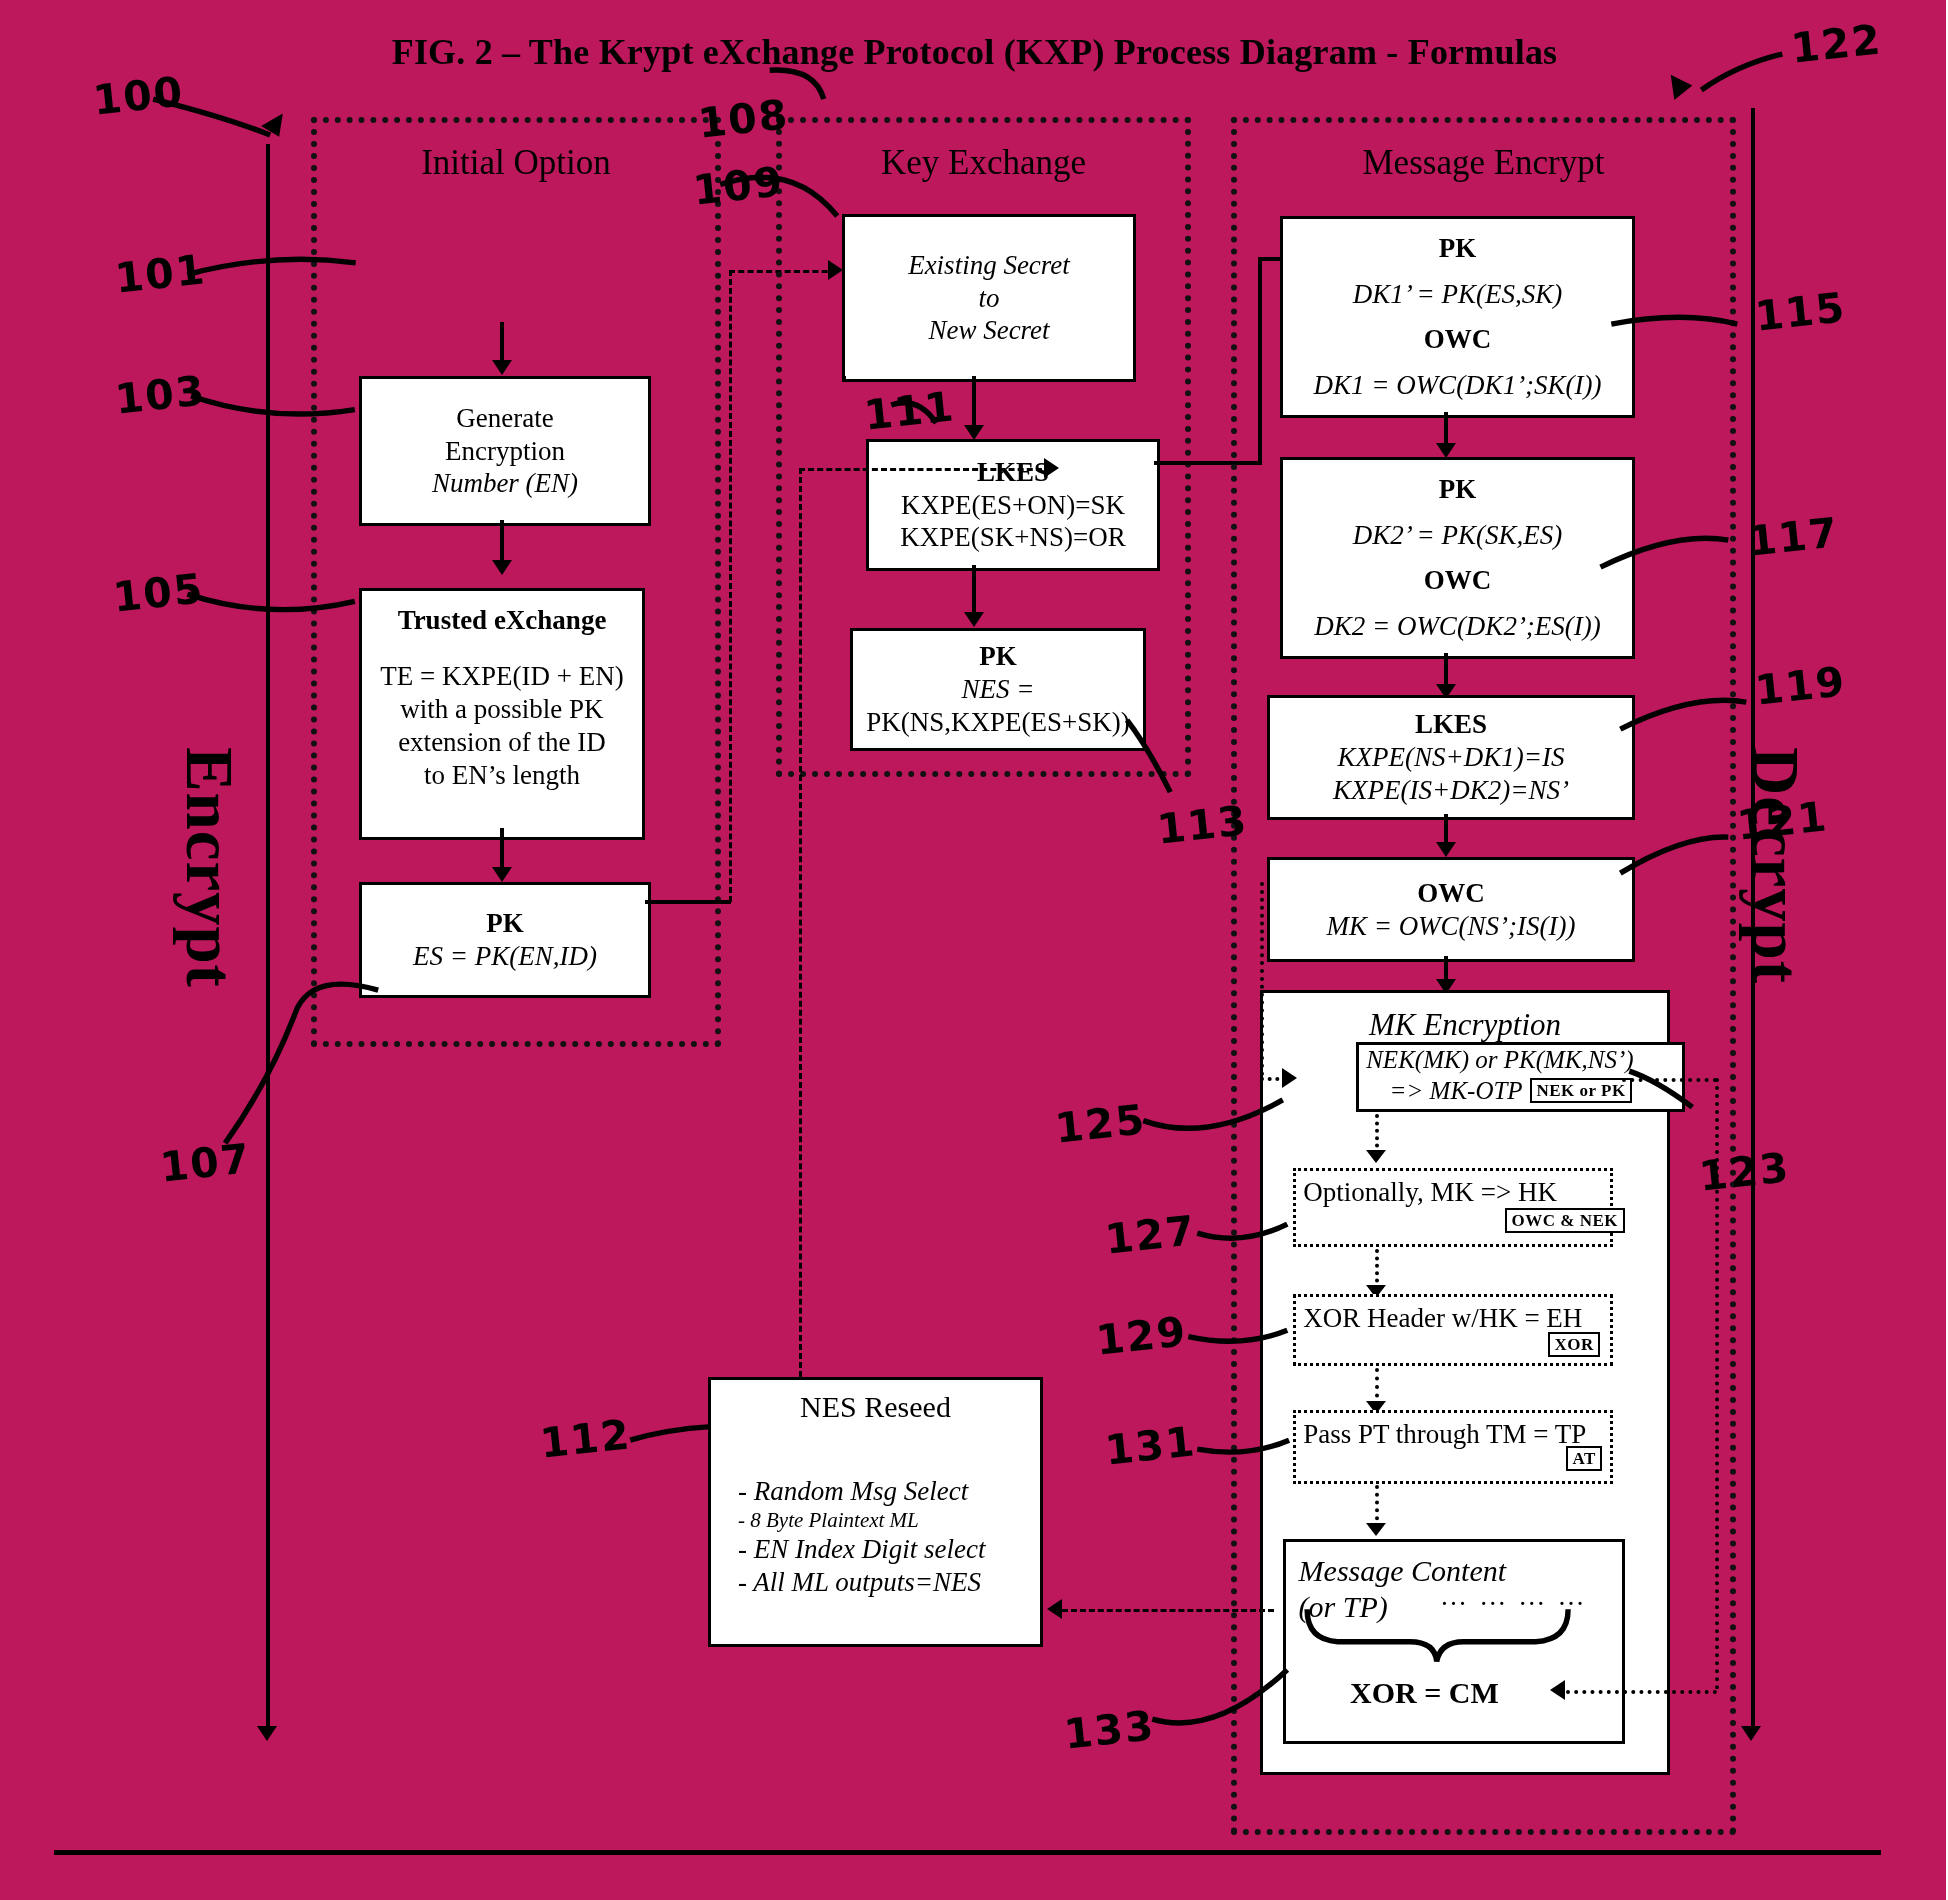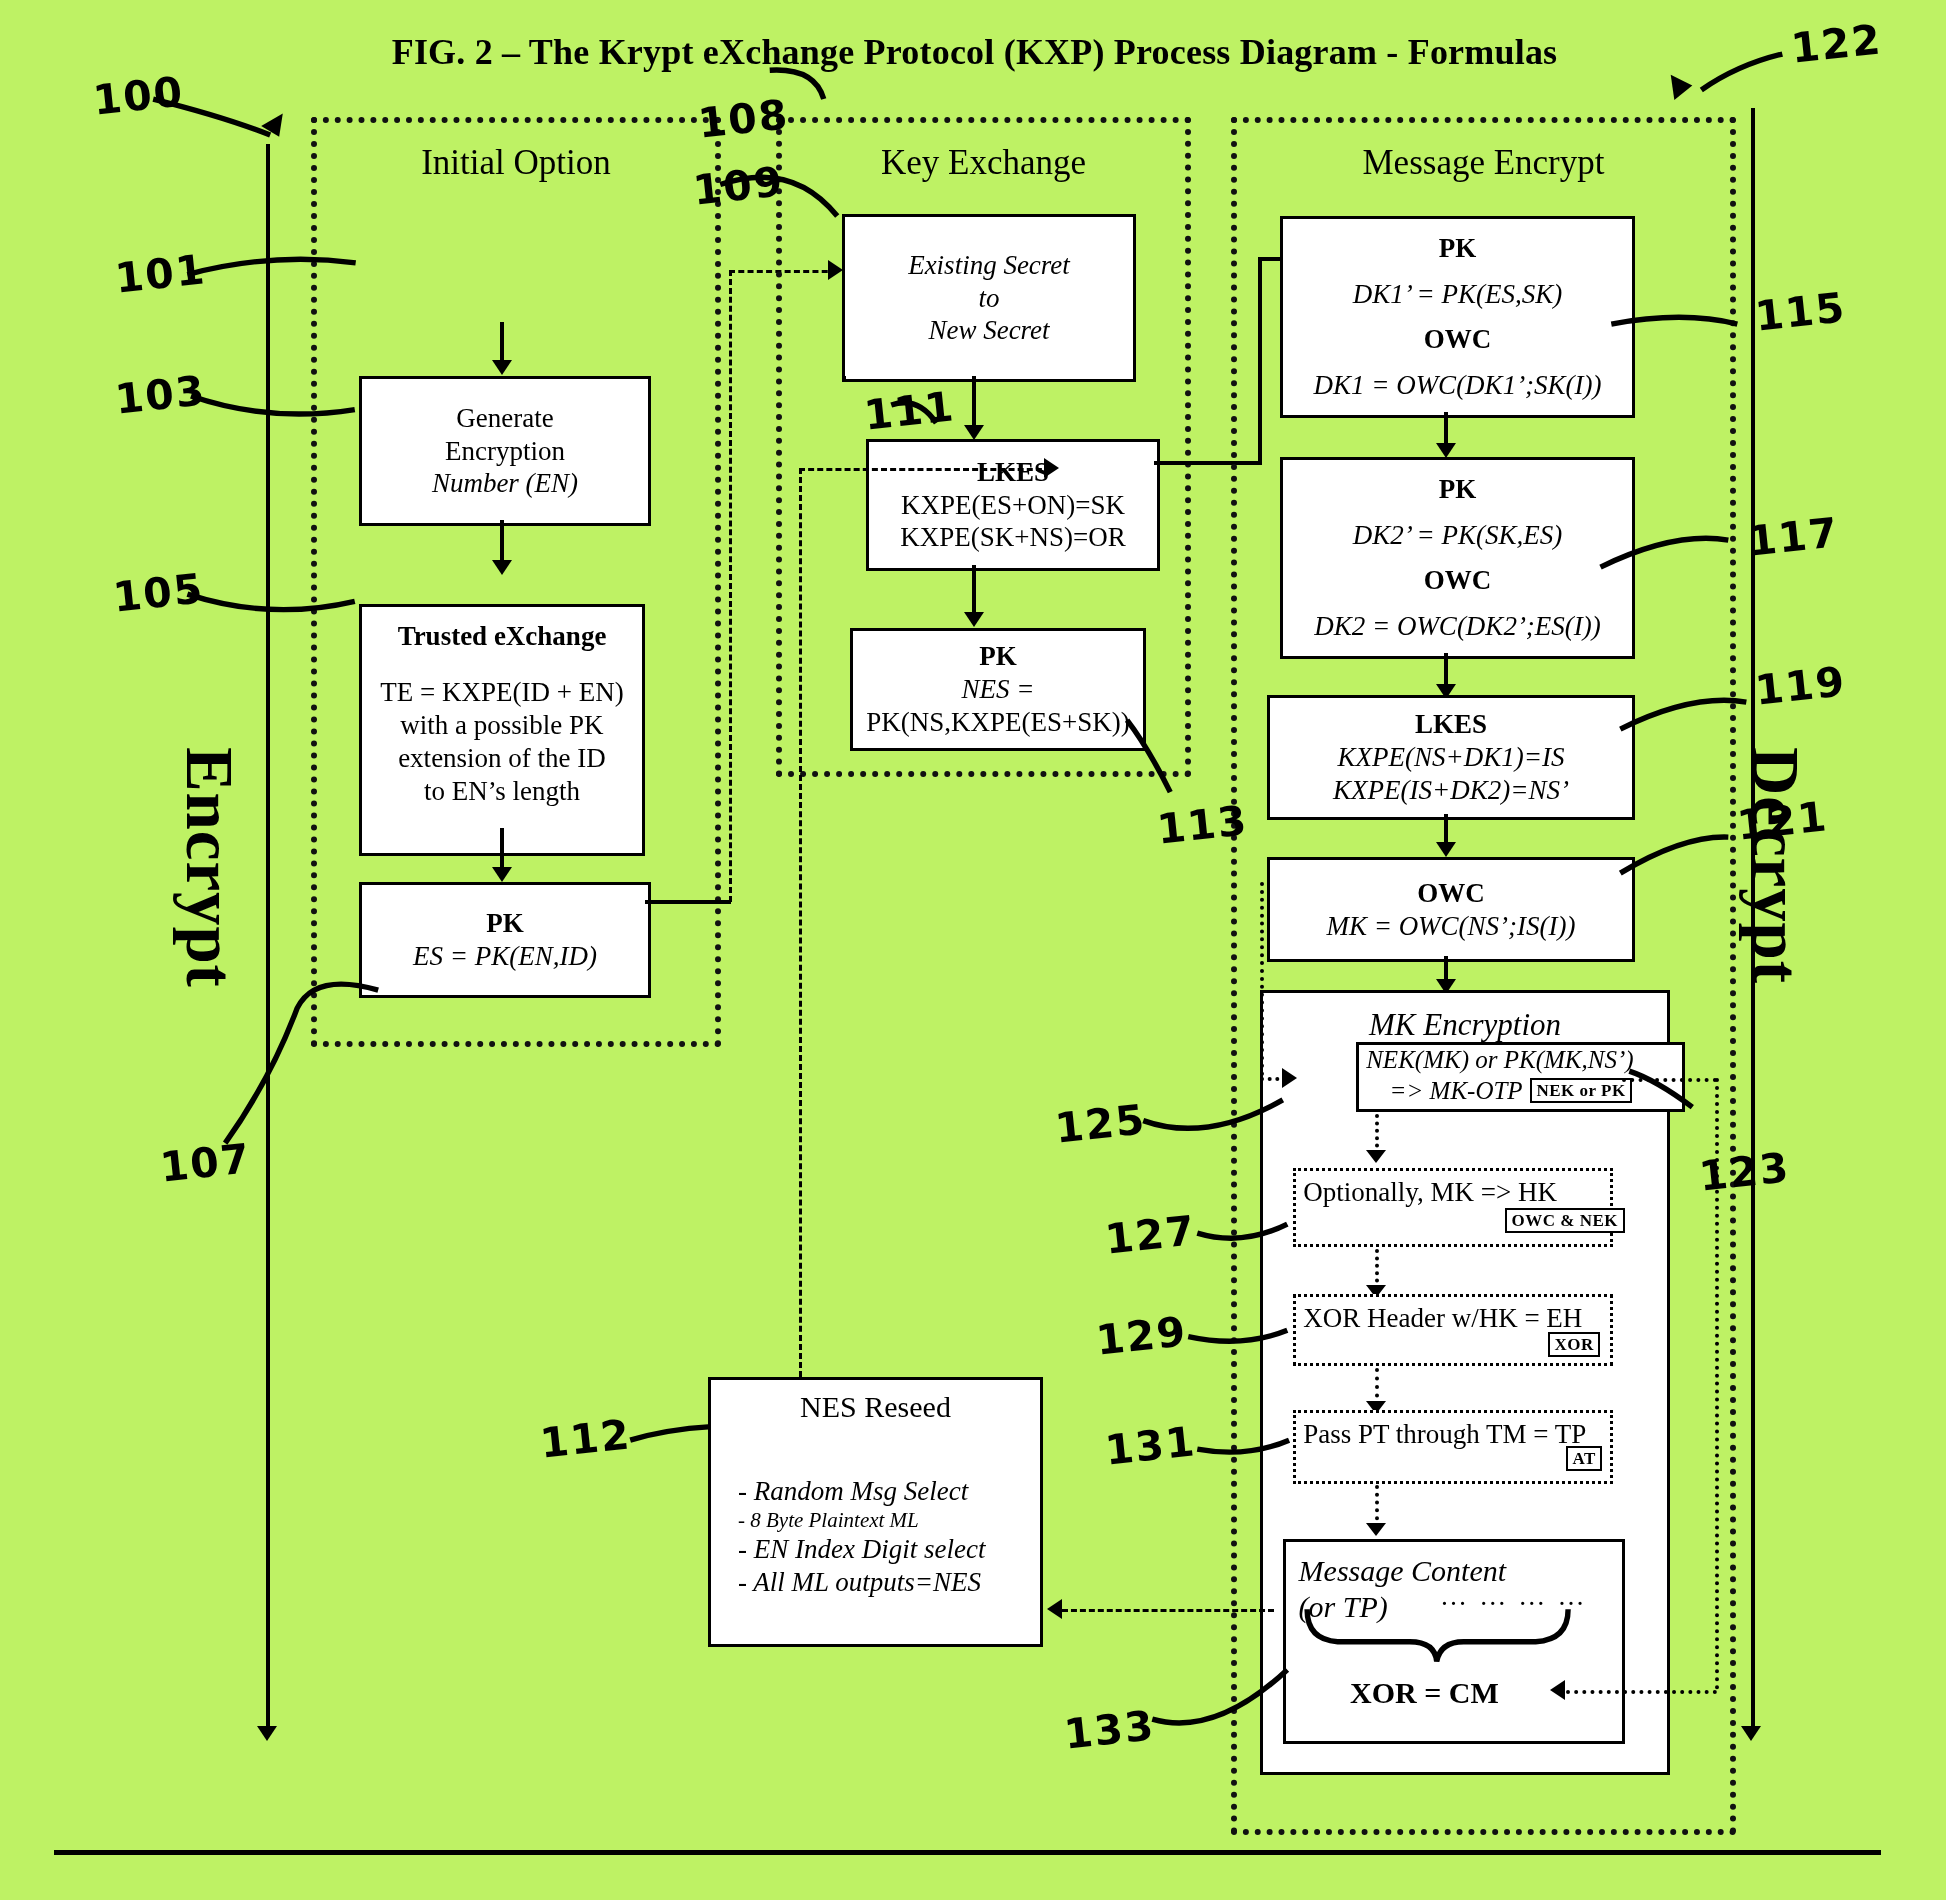--- a/index.html
+++ b/index.html
@@ -1,17 +1,17 @@
 <!DOCTYPE html>
 <html style="font-size:14.4px"><head>
 <meta charset="utf-8">
 <style>
   html,body{margin:0;padding:0;background:#fff;}
   body{font-family:"Liberation Serif", serif; color:#000;}
-  #page{position:relative;width:1946px;height:1901px;background:#bef264;overflow:hidden;}
+  #page{position:relative;width:1946px;height:1901px;background:#be185d;overflow:hidden;}
 
   .t{position:absolute;}
 
   
   #fig-title{
     position:absolute;left:0;top:31px;width:1949px;text-align:center;
     font-size:36px;font-weight:bold;letter-spacing:0.2px;
   }
 
   
@@ -97,21 +97,21 @@
 
   <div class="box" style="left:359px;top:376px;width:286px;height:144px;">
     <span class="line">Generate</span>
     <span class="line">Encryption</span>
     <span class="line ital">Number (EN)</span>
   </div>
 
   <div class="vline" style="left:500px;top:520px;height:45px;"></div>
   <div class="arrow-d" style="left:492px;top:560px;"></div>
 
-  <div class="box" style="left:359px;top:604px;width:286px;height:252px;justify-content:flex-start;padding-top:12.6px;box-sizing:border-box;">
+  <div class="box" style="left:359px;top:588px;width:286px;height:252px;justify-content:flex-start;padding-top:12.6px;box-sizing:border-box;">
     <span class="line ttl">Trusted eXchange</span>
     <span class="line" style="margin-top:23.4px;">TE = KXPE(ID + EN)</span>
     <span class="line">with a possible PK</span>
     <span class="line">extension of the ID</span>
     <span class="line">to EN’s length</span>
   </div>
 
   <div class="vline" style="left:500px;top:828px;height:45px;"></div>
   <div class="arrow-d" style="left:492px;top:867px;"></div>
 

